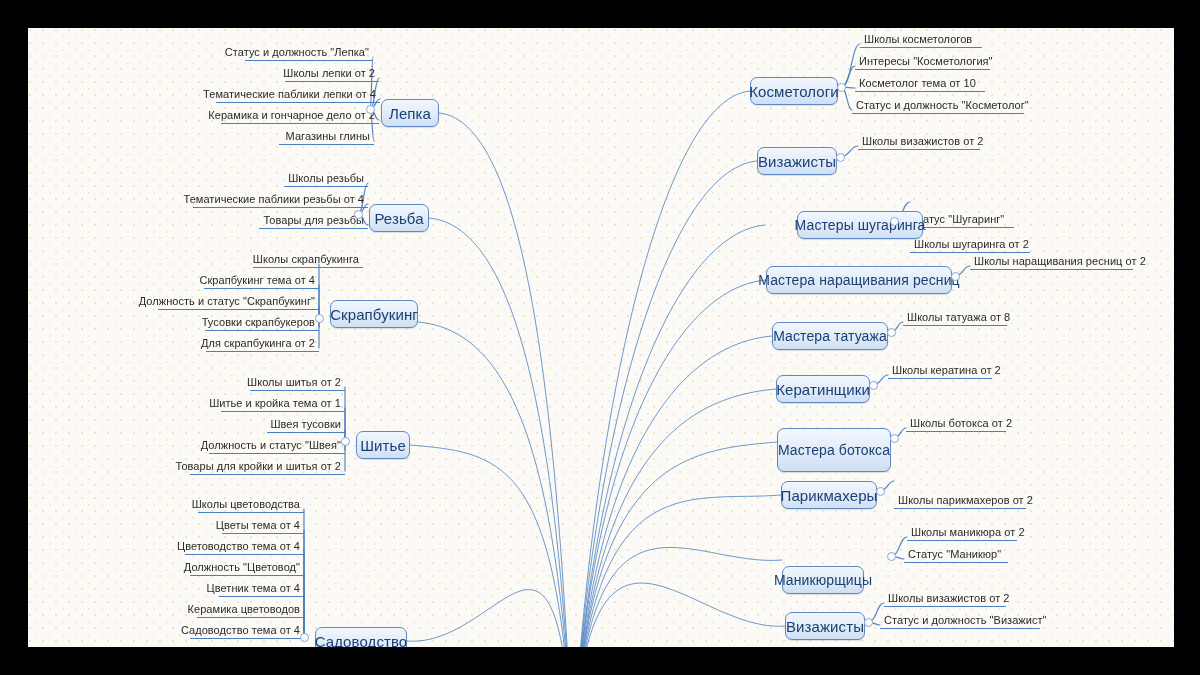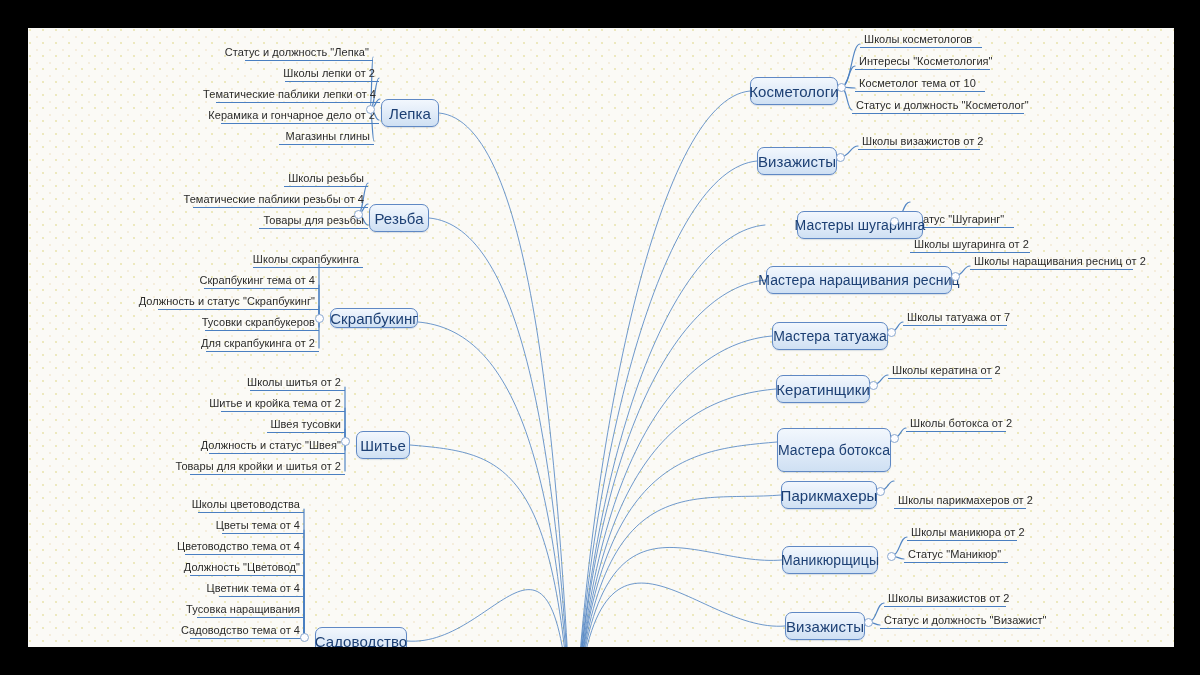--- a/index.html
+++ b/index.html
@@ -170,28 +170,28 @@
           <span class="rule"></span>
         </div>
         <div class="leaf l" style="left: 177px; top: 284px; width: 114px;">
           <span class="txt">Тусовки скрапбукеров</span>
           <span class="rule"></span>
         </div>
         <div class="leaf l" style="left: 178px; top: 305px; width: 113px;">
           <span class="txt">Для скрапбукинга от 2</span>
           <span class="rule"></span>
         </div>
-        <div class="node big" style="left: 302px; top: 280px; width: 88px; height: 20px;">Скрапбукинг</div>
+        <div class="node big" style="left: 302px; top: 272px; width: 88px; height: 28px;">Скрапбукинг</div>
         <div class="socket" style="left: 287px; top: 286px;"></div>
         <div class="leaf l" style="left: 222px; top: 344px; width: 95px;">
           <span class="txt">Школы шитья от 2</span>
           <span class="rule"></span>
         </div>
         <div class="leaf l" style="left: 193px; top: 365px; width: 124px;">
-          <span class="txt">Шитье и кройка тема от 2</span>
+          <span class="txt">Шитье и кройка тема от 1</span>
           <span class="rule"></span>
         </div>
         <div class="leaf l" style="left: 239px; top: 386px; width: 78px;">
           <span class="txt">Швея тусовки</span>
           <span class="rule"></span>
         </div>
         <div class="leaf l" style="left: 181px; top: 407px; width: 136px;">
           <span class="txt">Должность и статус "Швея"</span>
           <span class="rule"></span>
         </div>
@@ -215,21 +215,21 @@
         </div>
         <div class="leaf l" style="left: 162px; top: 529px; width: 114px;">
           <span class="txt">Должность "Цветовод"</span>
           <span class="rule"></span>
         </div>
         <div class="leaf l" style="left: 191px; top: 550px; width: 85px;">
           <span class="txt">Цветник тема от 4</span>
           <span class="rule"></span>
         </div>
         <div class="leaf l" style="left: 169px; top: 571px; width: 107px;">
-          <span class="txt">Тусовка наращивания</span>
+          <span class="txt">Керамика цветоводов</span>
           <span class="rule"></span>
         </div>
         <div class="leaf l" style="left: 162px; top: 592px; width: 114px;">
           <span class="txt">Садоводство тема от 4</span>
           <span class="rule"></span>
         </div>
         <div class="node big" style="left: 287px; top: 599px; width: 92px; height: 28px;">Садоводство</div>
         <div class="socket" style="left: 272px; top: 605px;"></div>
         <div class="leaf r" style="left: 832px; top: 1px; width: 122px;">
           <span class="txt">Школы косметологов</span>
@@ -265,21 +265,21 @@
         </div>
         <div class="node mid" style="left: 737px; top: 183px; width: 126px; height: 28px; margin-left: 32px;">Мастеры шугаринга</div>
         <div class="socket" style="left: 862px; top: 189px;"></div>
         <div class="leaf r" style="left: 942px; top: 223px; width: 163px;">
           <span class="txt">Школы наращивания ресниц от 2</span>
           <span class="rule"></span>
         </div>
         <div class="node mid" style="left: 738px; top: 238px; width: 186px; height: 28px;">Мастера наращивания ресниц</div>
         <div class="socket" style="left: 923px; top: 244px;"></div>
         <div class="leaf r" style="left: 875px; top: 279px; width: 104px;">
-          <span class="txt">Школы татуажа от 7</span>
+          <span class="txt">Школы татуажа от 8</span>
           <span class="rule"></span>
         </div>
         <div class="node mid" style="left: 744px; top: 294px; width: 116px; height: 28px;">Мастера татуажа</div>
         <div class="socket" style="left: 859px; top: 300px;"></div>
         <div class="leaf r" style="left: 860px; top: 332px; width: 104px;">
           <span class="txt">Школы кератина от 2</span>
           <span class="rule"></span>
         </div>
         <div class="node big" style="left: 748px; top: 347px; width: 94px; height: 28px;">Кератинщики</div>
         <div class="socket" style="left: 841px; top: 353px;"></div>
@@ -296,21 +296,21 @@
         <div class="node big" style="left: 753px; top: 453px; width: 96px; height: 28px;">Парикмахеры</div>
         <div class="socket" style="left: 848px; top: 459px;"></div>
         <div class="leaf r" style="left: 879px; top: 494px; width: 110px;">
           <span class="txt">Школы маникюра от 2</span>
           <span class="rule"></span>
         </div>
         <div class="leaf r" style="left: 876px; top: 516px; width: 104px;">
           <span class="txt">Статус "Маникюр"</span>
           <span class="rule"></span>
         </div>
-        <div class="node mid" style="left: 754px; top: 518px; width: 96px; height: 28px;">Маникюрщицы</div>
+        <div class="node mid" style="left: 754px; top: 538px; width: 82px; height: 28px;">Маникюрщицы</div>
         <div class="socket" style="left: 859px; top: 524px;"></div>
         <div class="leaf r" style="left: 856px; top: 560px; width: 122px;">
           <span class="txt">Школы визажистов от 2</span>
           <span class="rule"></span>
         </div>
         <div class="leaf r" style="left: 852px; top: 582px; width: 160px;">
           <span class="txt">Статус и должность "Визажист"</span>
           <span class="rule"></span>
         </div>
         <div class="node big" style="left: 757px; top: 584px; width: 80px; height: 28px;">Визажисты</div>

